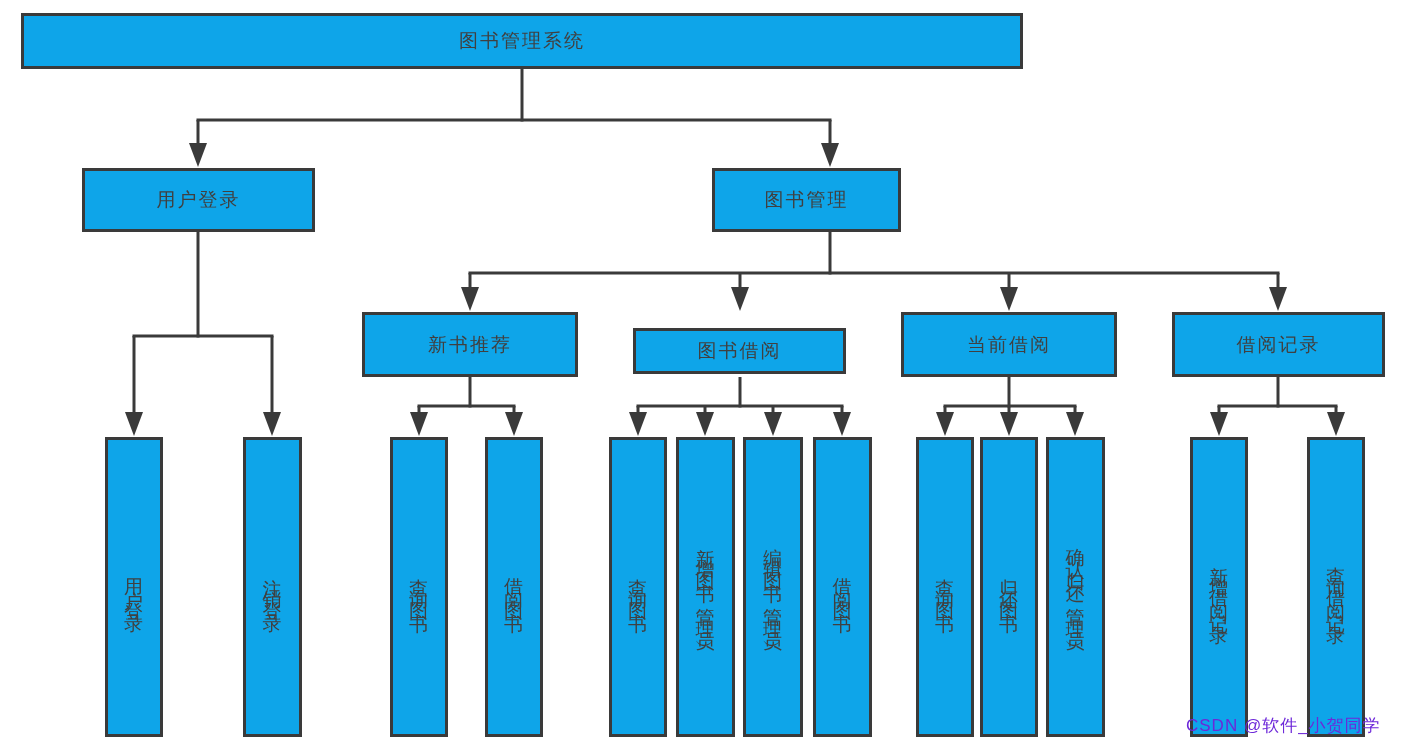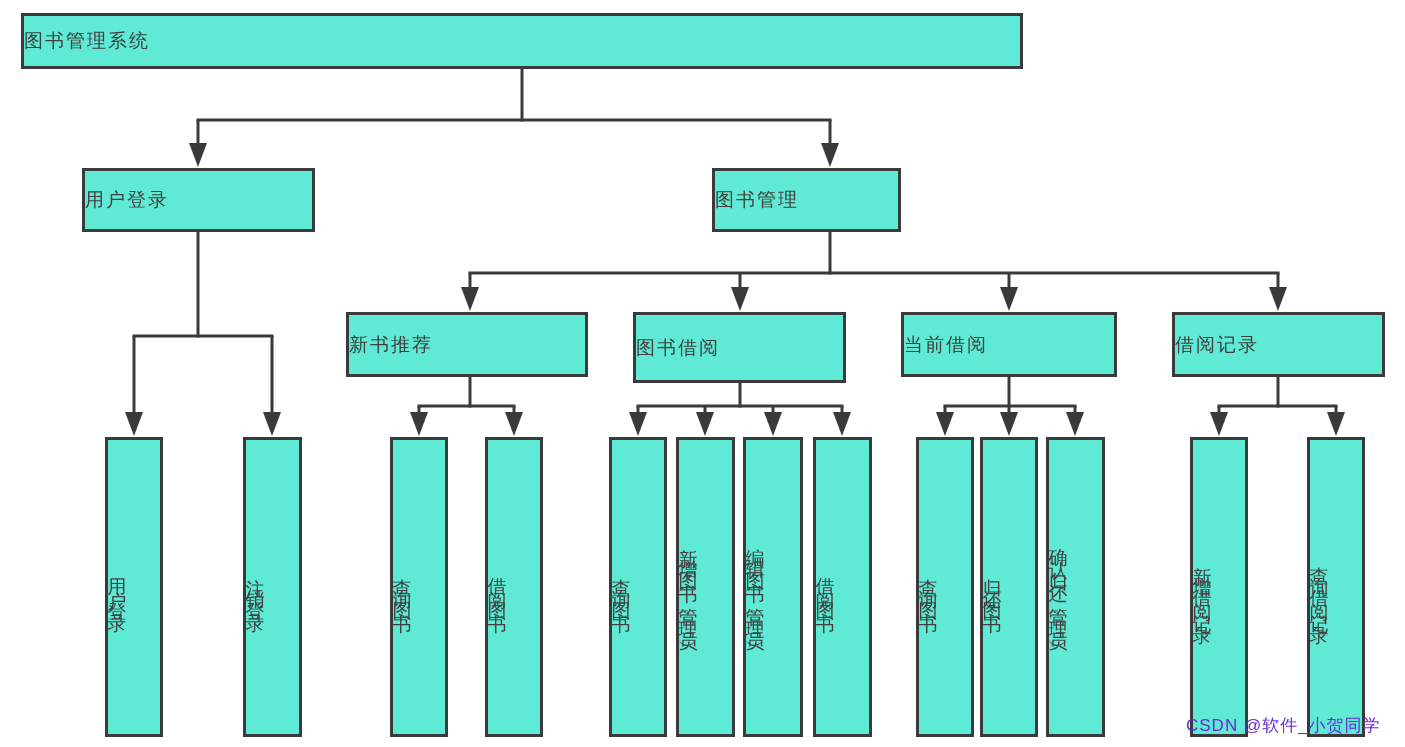--- a/index.html
+++ b/index.html
@@ -17,24 +17,25 @@
   }
   .wires {
     position: absolute;
     left: 0;
     top: 0;
     pointer-events: none;
   }
   .box {
     position: absolute;
     box-sizing: border-box;
-    background: #5eead4;
+    background: #0ea5e9;
     border: 3px solid #3a3a3a;
     display: flex;
     align-items: center;
+    justify-content: center;
     text-align: center;
   }
   .lbl {
     font-size: 19px;
     color: #404040;
     letter-spacing: 2px;
     white-space: nowrap;
   }
   .box.v .lbl {
     writing-mode: vertical-rl;
@@ -130,24 +131,24 @@
     <span class="lbl">图书管理系统</span>
   </div>
 
   <div class="box" style="left:82px; top:168px; width:233px; height:64px">
     <span class="lbl">用户登录</span>
   </div>
   <div class="box" style="left:712px; top:168px; width:189px; height:64px">
     <span class="lbl">图书管理</span>
   </div>
 
-  <div class="box" style="left:346px; top:312px; width:242px; height:65px">
+  <div class="box" style="left:362px; top:312px; width:216px; height:65px">
     <span class="lbl">新书推荐</span>
   </div>
-  <div class="box" style="left:633px; top:312px; width:213px; height:71px">
+  <div class="box" style="left:633px; top:328px; width:213px; height:46px">
     <span class="lbl">图书借阅</span>
   </div>
   <div class="box" style="left:1172px; top:312px; width:213px; height:65px">
     <span class="lbl">借阅记录</span>
   </div>
   <div class="box" style="left:901px; top:312px; width:216px; height:65px">
     <span class="lbl">当前借阅</span>
   </div>
 
   <div class="box v" style="left:105px; top:437px; width:58px; height:300px">

